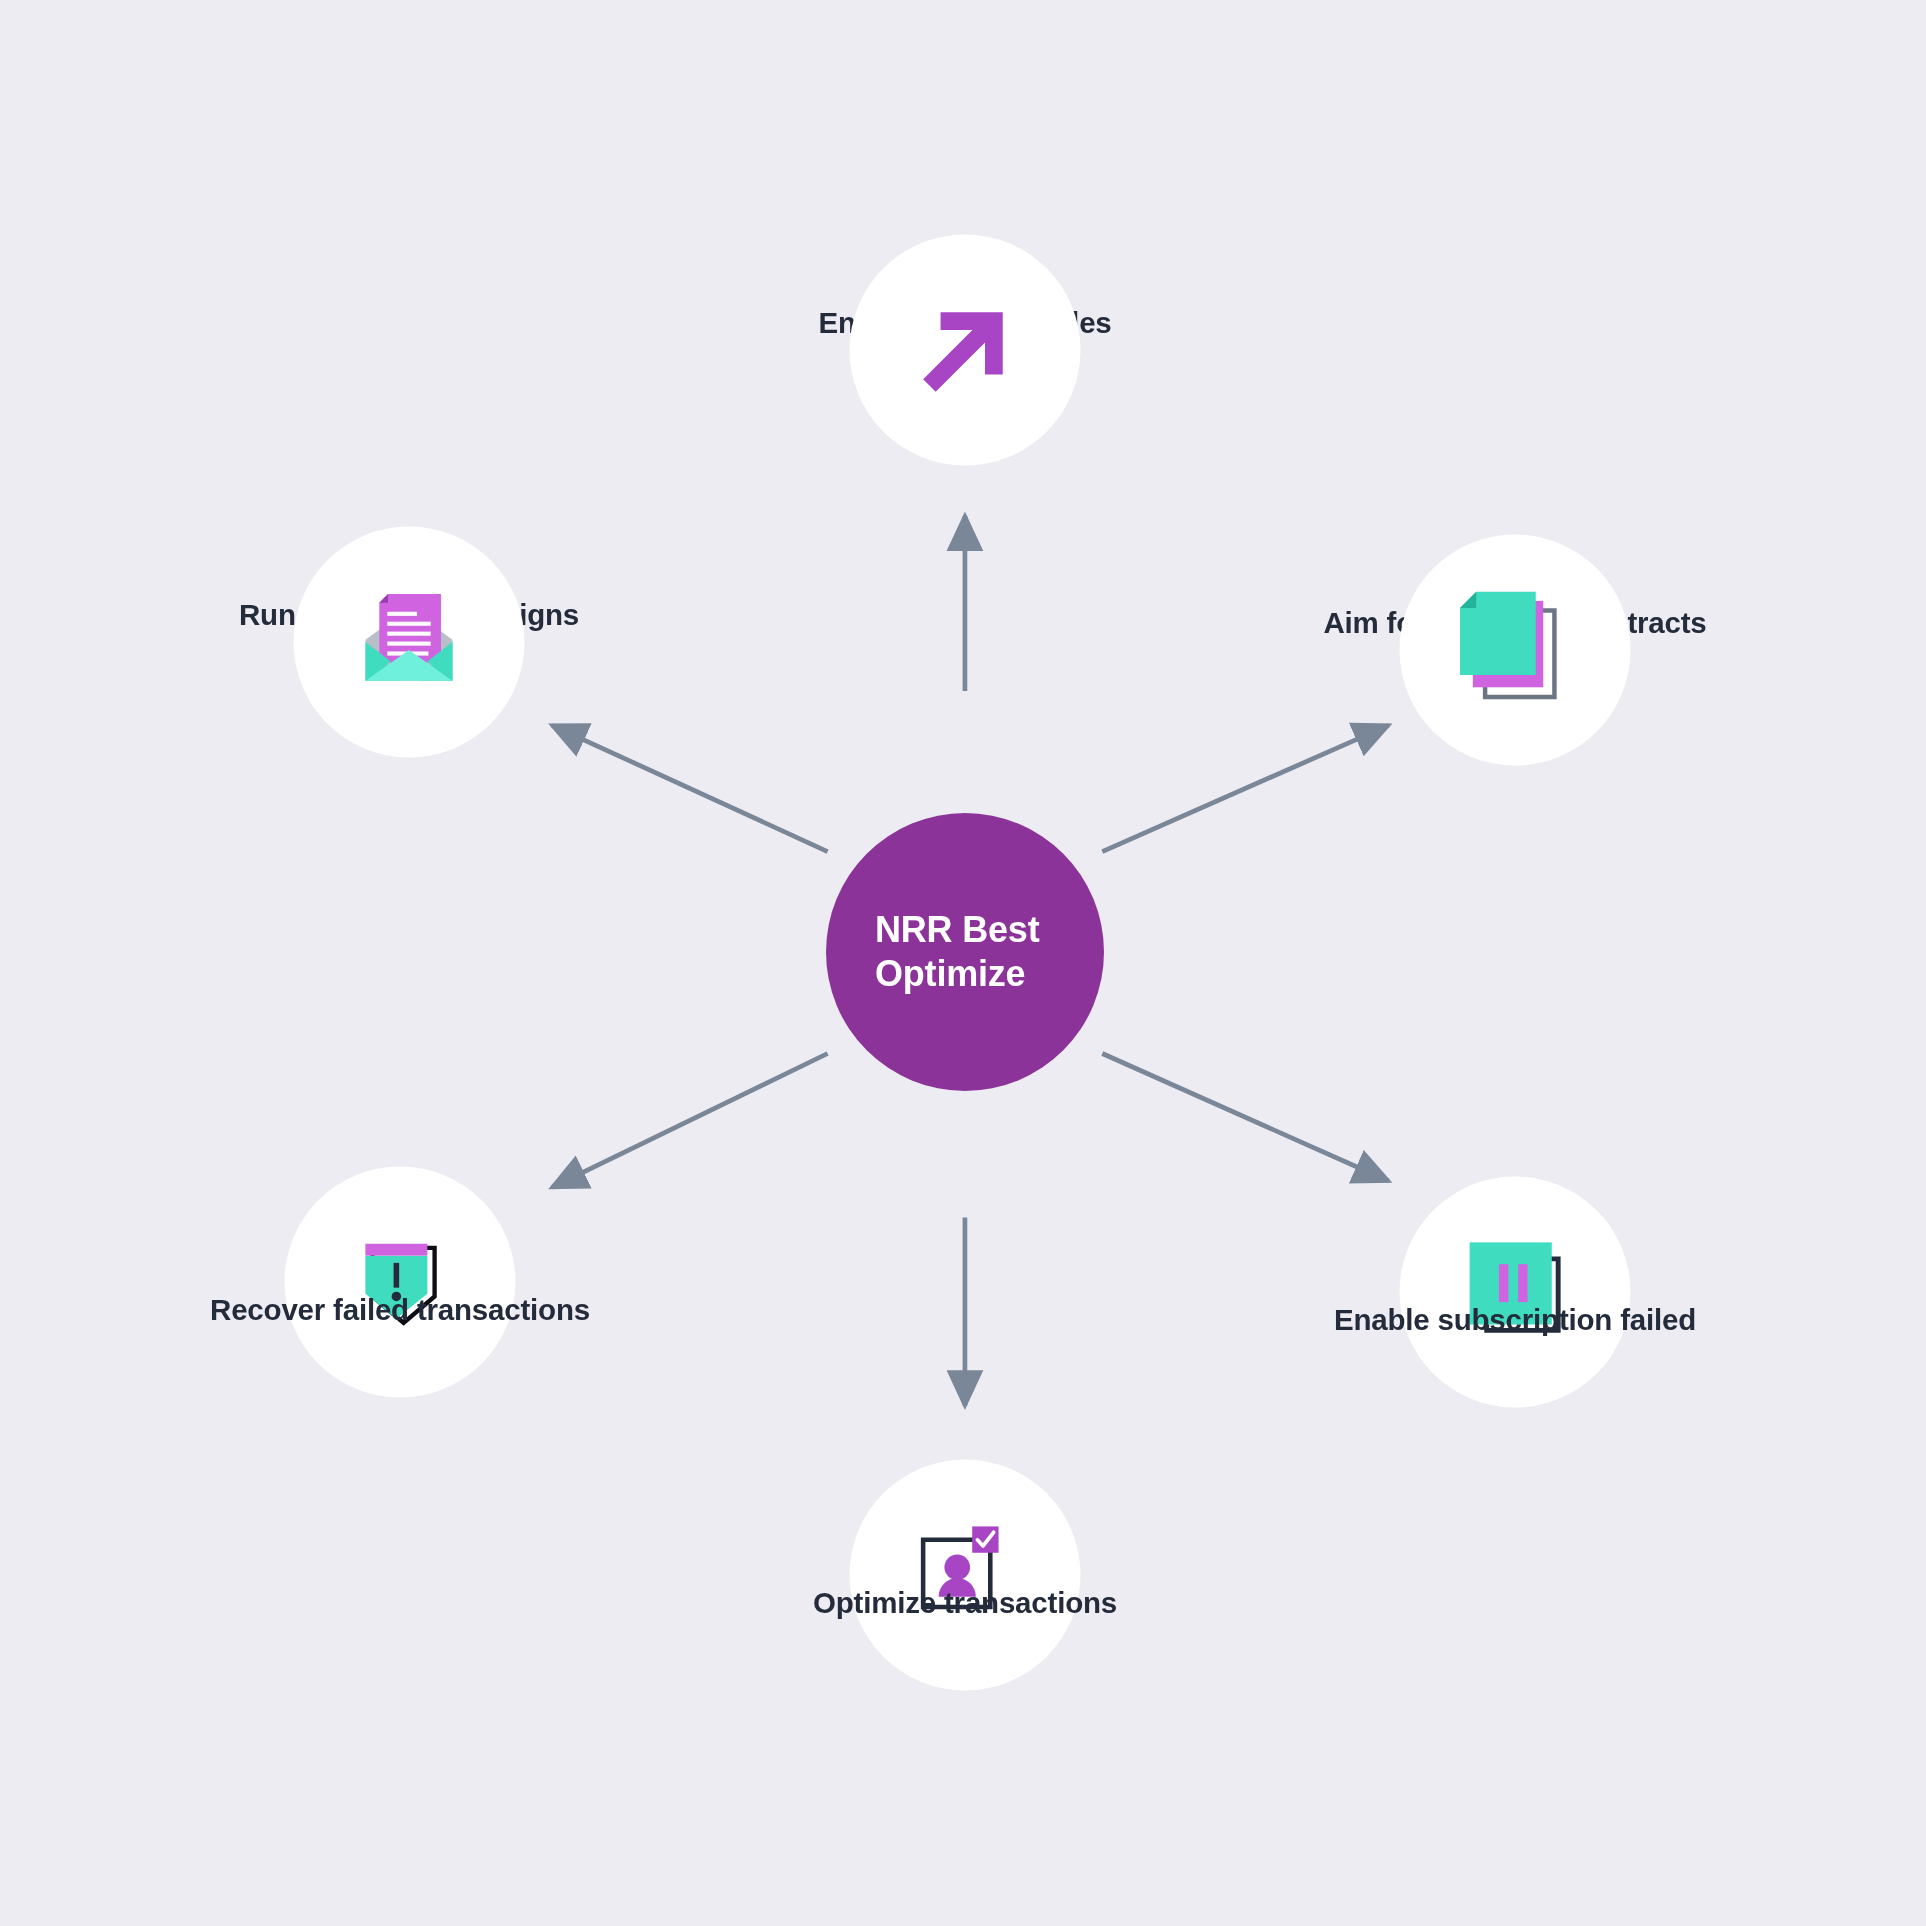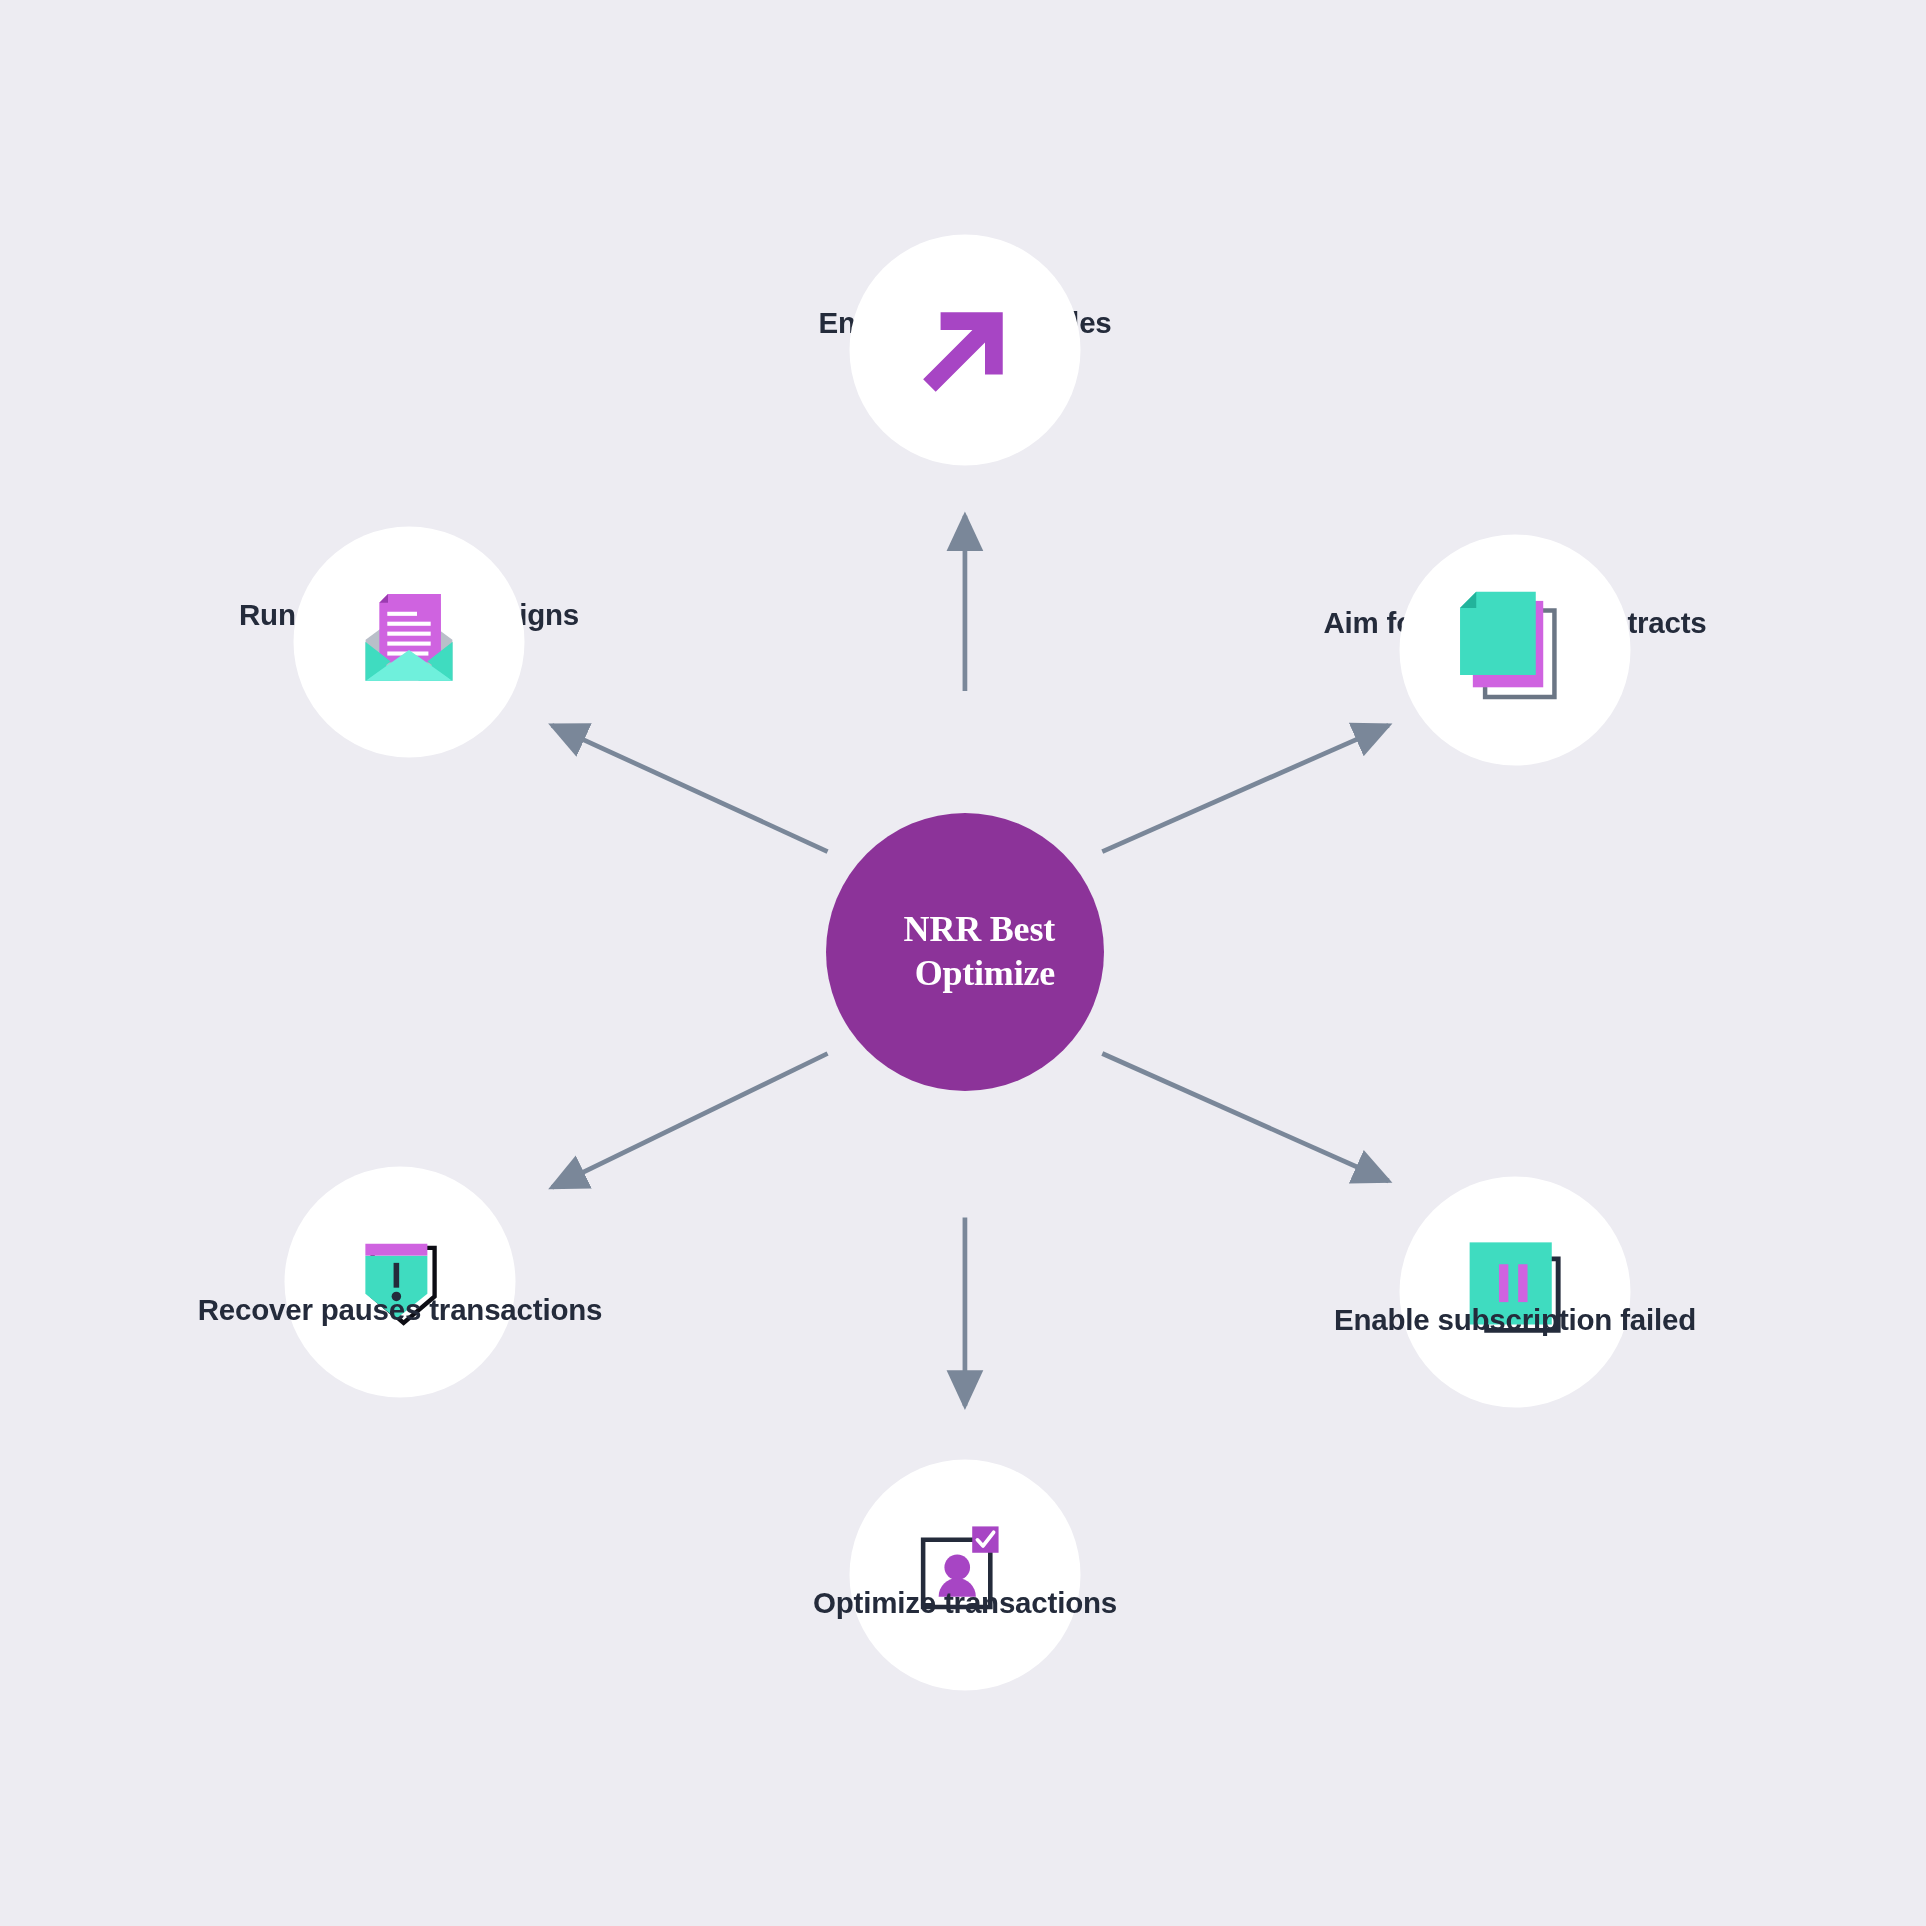--- a/index.html
+++ b/index.html
@@ -79,24 +79,23 @@
     background: #8c3399;
     display: flex;
     align-items: center;
     justify-content: center;
   }
   #hub .hub-text {
     color: #ffffff;
     font-weight: 700;
     font-size: 36px;
     line-height: 1.22;
-    text-align: right;
+    text-align: left;
     letter-spacing: -0.2px;
     width: 180px;
-    font-family: Liberation Serif, serif;
   }
   .icon-svg { display: block; }
 </style>
 </head>
 <body>
 
 <div id="stage">
 
   <svg id="connectors" viewBox="0 0 4501 4501">
     <defs>
@@ -193,21 +192,21 @@
 
           <path d="M26 34 H86 V71 L56 95 L26 71 Z" fill="#3fdcc0"></path>
 
           <rect x="26" y="22.5" width="60" height="11.5" fill="#cf63e0"></rect>
 
           <rect x="53.3" y="41" width="5.4" height="24" fill="#242b3b"></rect>
           <circle cx="56" cy="73.5" r="4.6" fill="#242b3b"></circle>
         </svg>
       </span>
     </div>
-    <div class="label below">Recover pauses transactions</div>
+    <div class="label below">Recover failed transactions</div>
   </div>
 
   <div class="node" style="left:409px; top:642px;">
     <div class="label above">Run dunning campaigns</div>
     <div class="bubble sz">
       <span>
         <svg class="icon-svg" width="137" height="137" viewBox="0 0 120 120" aria-hidden="true">
 
           <path d="M22 58 L60 30 L98 58 L98 94 L22 94 Z" fill="#b9bfc9"></path>
 

